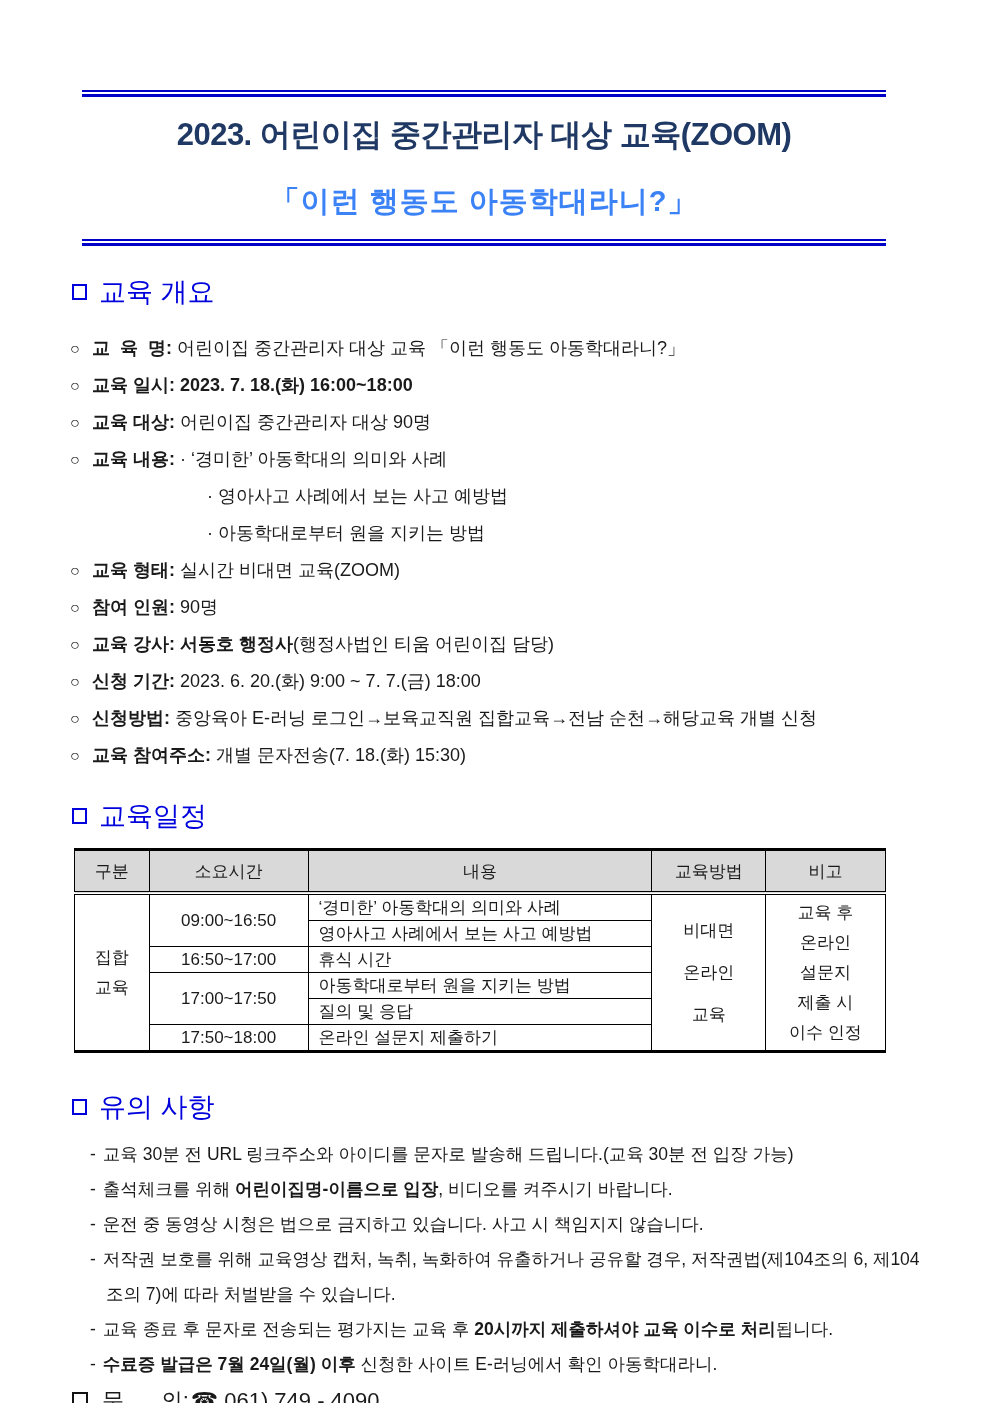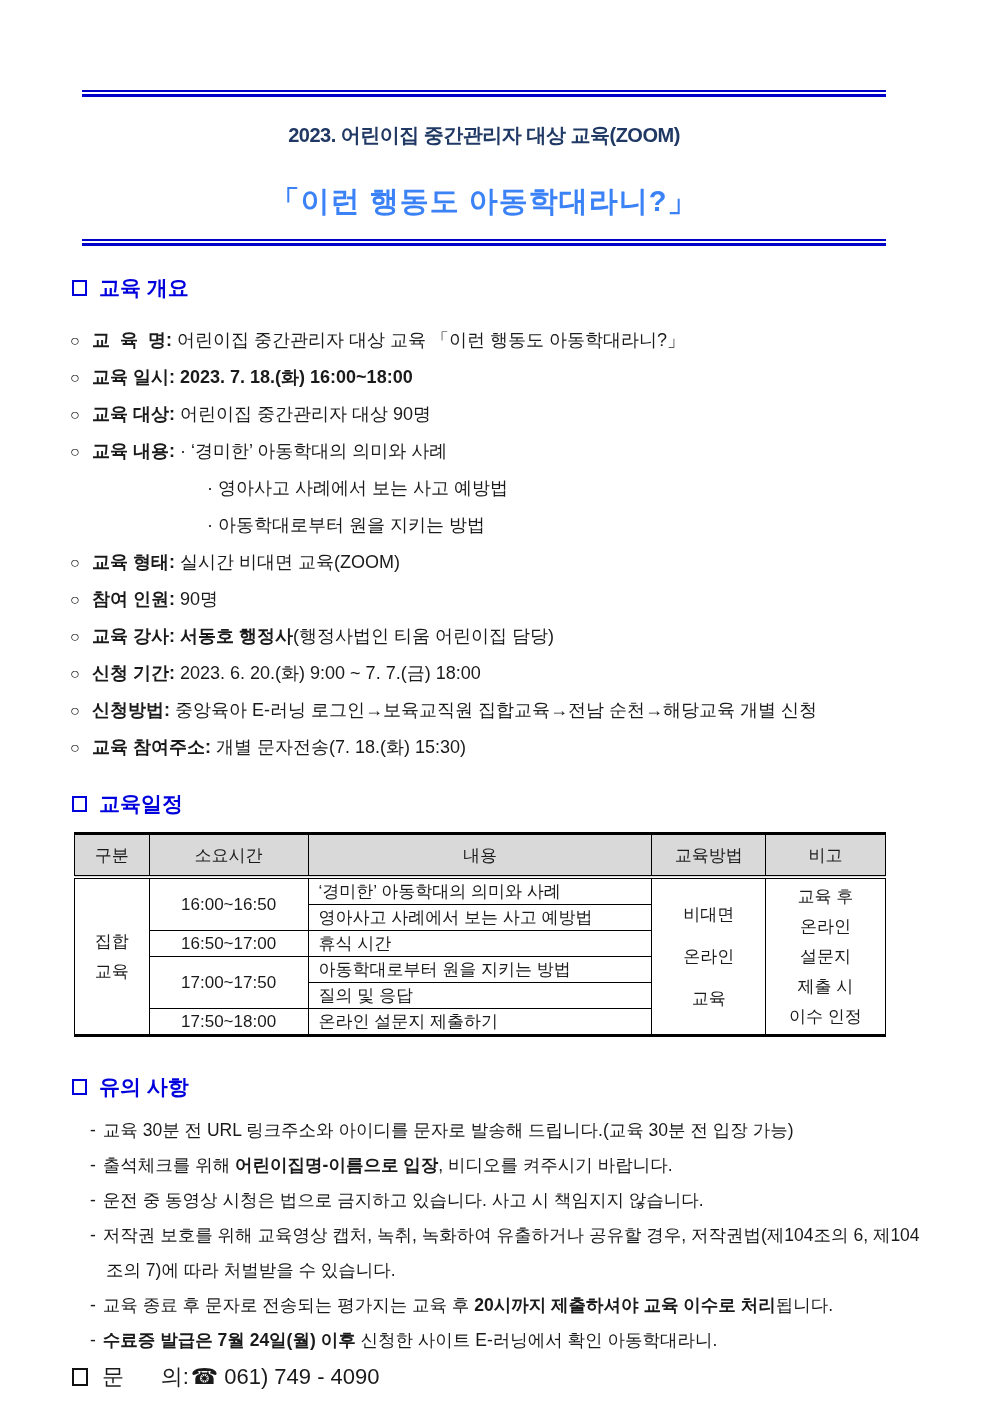--- a/index.html
+++ b/index.html
@@ -11,30 +11,30 @@
   }
   .page{padding:0 70px;box-sizing:border-box;}
 
   
   .title-box{margin:90px 36px 0 12px;}
   .rule{display:block;}
   .rule .thin{height:2px;background:#0000c8;}
   .rule .thick{height:3px;background:#0000c8;margin-top:2px;}
   .title-inner{text-align:center;padding:16px 0 18px 0;}
   .title-line1{
-    font-size:20px;font-weight:bold;color:#1f3864;
+    font-size:31px;font-weight:bold;color:#1f3864;
     letter-spacing:-0.5px;line-height:44px;
   }
   .title-line2{
     font-size:29px;font-weight:bold;color:#3b82f6;
     letter-spacing:1px;line-height:40px;margin-top:24px;
   }
 
   
-  .sec{display:flex;align-items:center;font-size:21px;font-weight:bold;color:#0000dd;}
+  .sec{display:flex;align-items:center;font-size:27px;font-weight:normal;color:#0000dd;}
   .sec .sq{
     display:inline-block;width:11px;height:12px;
     border:2px solid #0000dd;margin:0 12px 0 2px;flex:0 0 auto;
   }
   .sec-overview{margin-top:28px;}
   .sec-schedule{margin-top:24px;}
   .sec-notes{margin-top:36px;}
 
   
   .overview{margin-top:20px;}
@@ -171,21 +171,21 @@
           <th>교육방법</th>
           <th>비고</th>
         </tr>
       </thead>
       <tbody>
         <tr>
           <td class="c-gubun" rowspan="6">
             <div>집합</div>
             <div>교육</div>
           </td>
-          <td class="c-time" rowspan="2">16:00~16:50</td>
+          <td class="c-time" rowspan="2">09:00~16:50</td>
           <td class="c-content">‘경미한’ 아동학대의 의미와 사례</td>
           <td class="c-method" rowspan="6">
             <div>비대면</div>
             <div>온라인</div>
             <div>교육</div>
           </td>
           <td class="c-note" rowspan="6">
             <div>교육 후</div>
             <div>온라인</div>
             <div>설문지</div>

